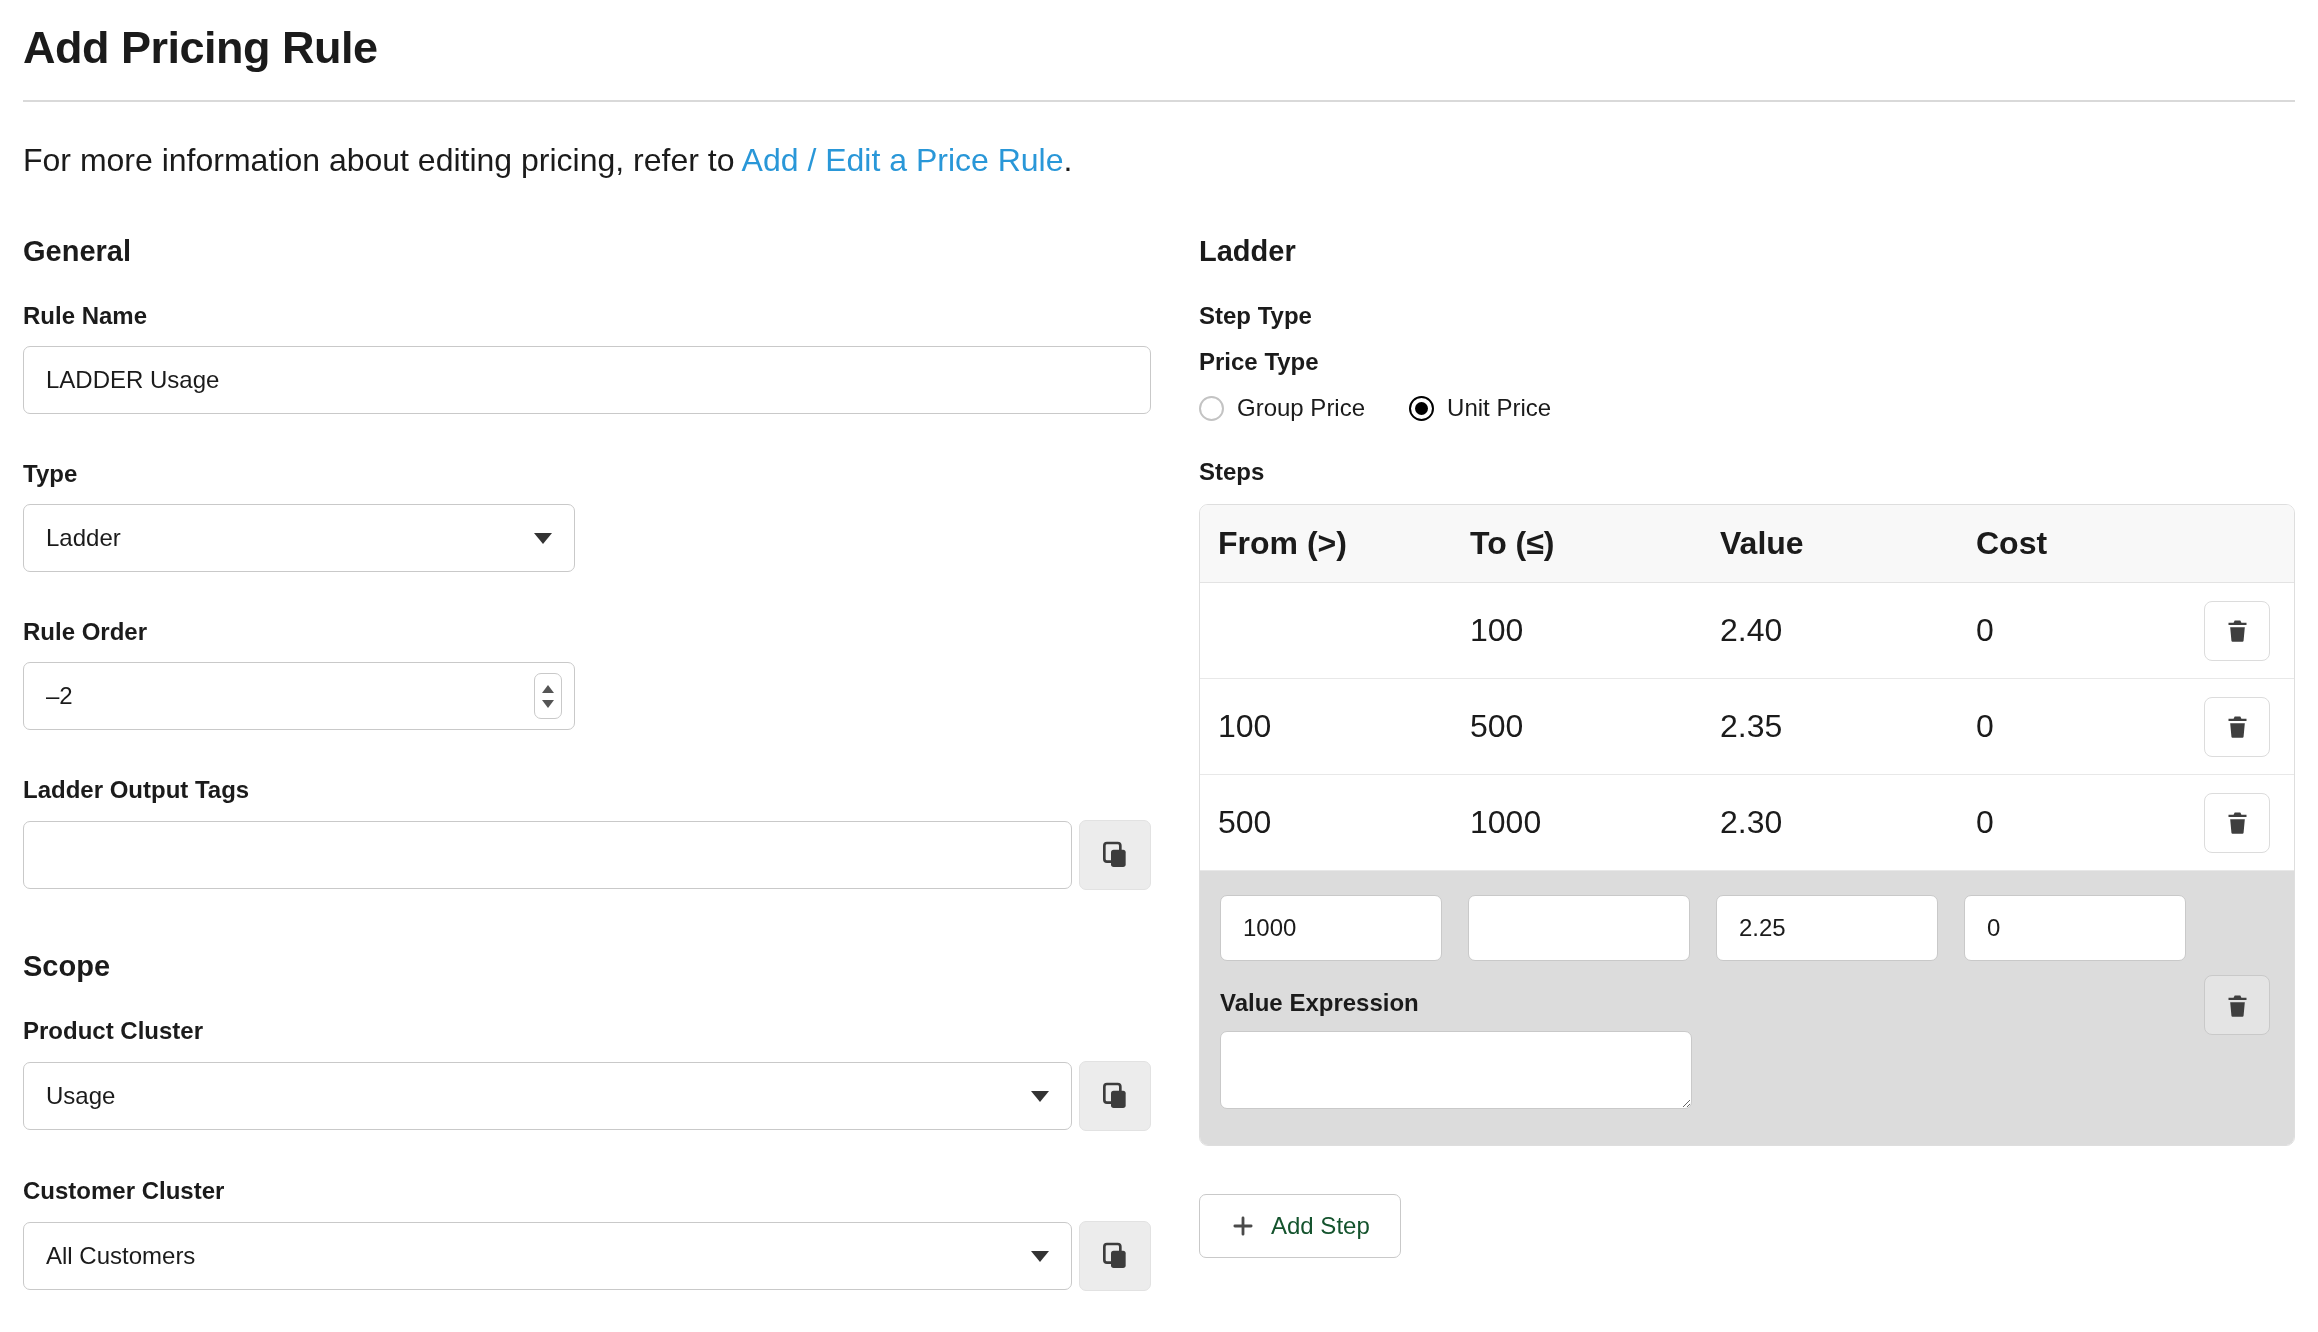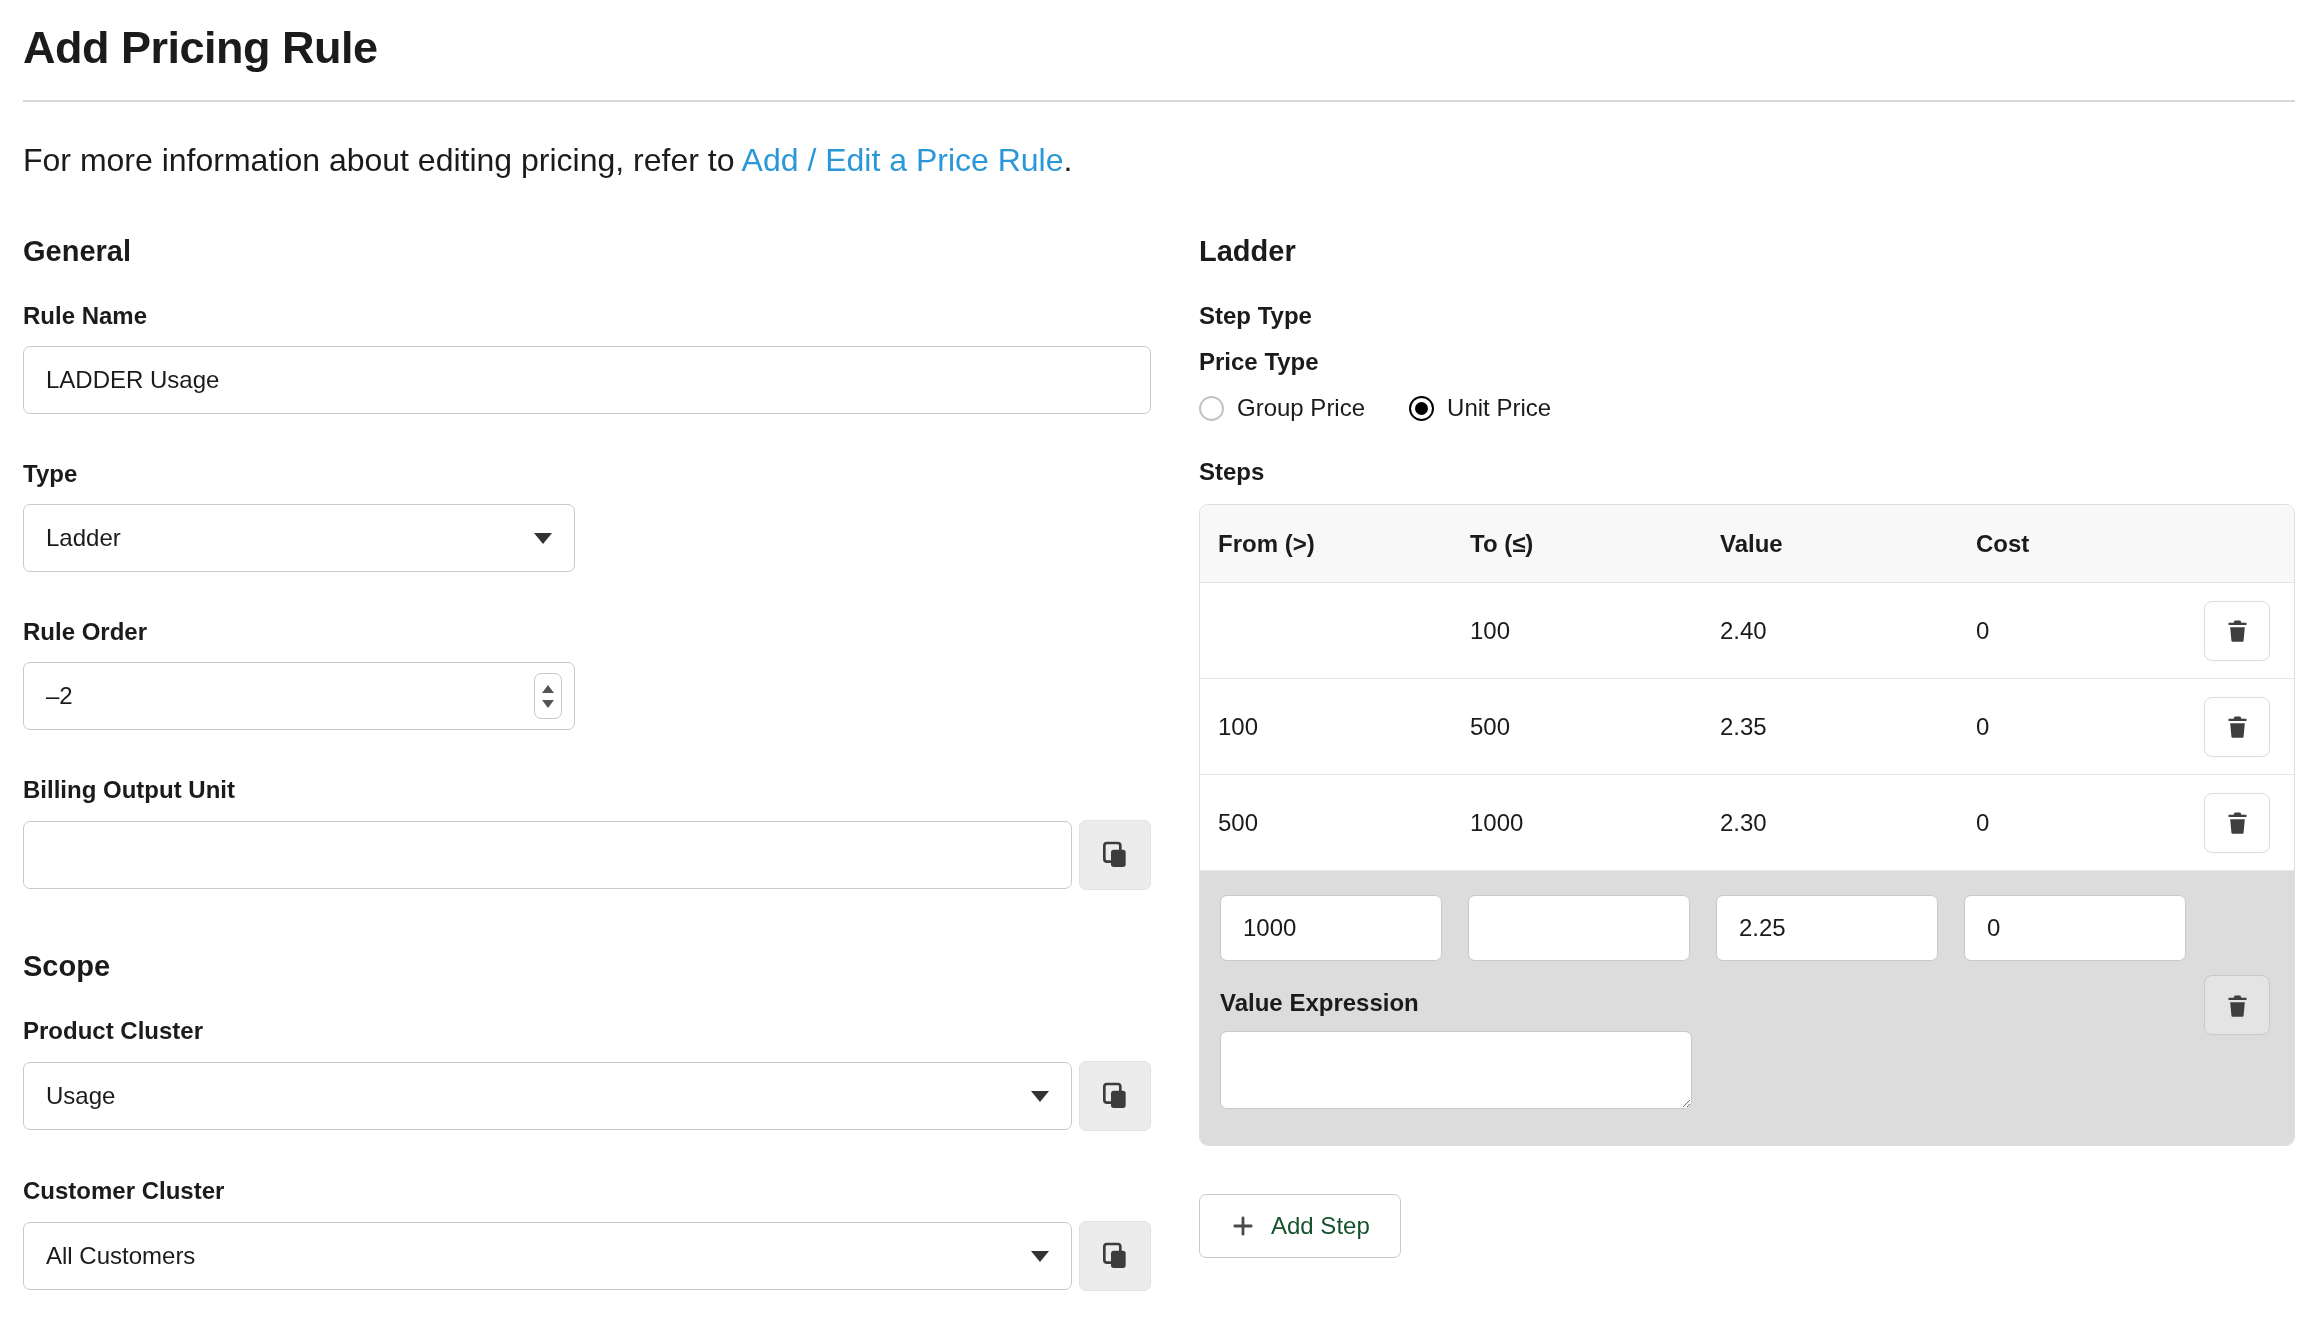--- a/index.html
+++ b/index.html
@@ -70,21 +70,21 @@
   .radio { width:25px; height:25px; border-radius:50%; border:2px solid #c3c3c3; background:#fff; position:relative; flex:none; }
   .radio.checked { border-color:#000; }
   .radio.checked::after { content:""; position:absolute; inset:4px; background:#000; border-radius:50%; }
   .radio-text { font-size:24px; }
 
   .steps-table { border:1px solid #dedede; border-radius:9px; overflow:hidden; background:#fff; }
   .t-row { display:grid; grid-template-columns:252px 250px 256px 1fr 126px; align-items:center; }
   .t-head { background:#f8f8f8; border-bottom:1px solid #e3e3e3; height:78px; }
   .t-head .t-cell { font-weight:700; }
   .t-body-row { height:96px; border-bottom:1px solid #e8e8e8; background:#fff; }
-  .t-cell { padding-left:18px; font-size:24px; }
+  .t-cell { padding-left:18px; font-size:32px; }
   .trash-cell { display:flex; justify-content:flex-end; padding-right:24px; }
 
   .trash-btn {
     width:66px; height:60px; border:1px solid #dcdcdc; border-radius:8px;
     background:#fff; display:flex; align-items:center; justify-content:center; cursor:pointer; padding:0;
   }
   .trash-btn svg { width:27px; height:27px; fill:#3f3f3f; }
   .trash-btn.on-gray { background:#e4e4e4; border-color:#c9c9c9; }
 
   .edit-area { background:#dcdcdc; padding:24px 20px 30px; position:relative; }
@@ -141,21 +141,21 @@
         <div class="stepper-wrap">
           <input class="text-input" type="text" value="–2" style="">
           <span class="stepper">
             <span class="tri-up"></span>
             <span class="tri-down"></span>
           </span>
         </div>
       </div>
 
       <div class="field">
-        <label class="field-label">Billing Output Unit</label>
+        <label class="field-label">Ladder Output Tags</label>
         <div class="input-row">
           <input class="text-input grow" type="text" value="" style="">
           <button class="copy-btn">
             <svg viewBox="0 0 24 24">
               <rect x="4" y="3" width="12" height="14" rx="2" fill="none" stroke="#3c3c3c" stroke-width="2"></rect>
               <rect x="9" y="8" width="11" height="13" rx="2" fill="#3c3c3c"></rect>
             </svg>
           </button>
         </div>
       </div>

